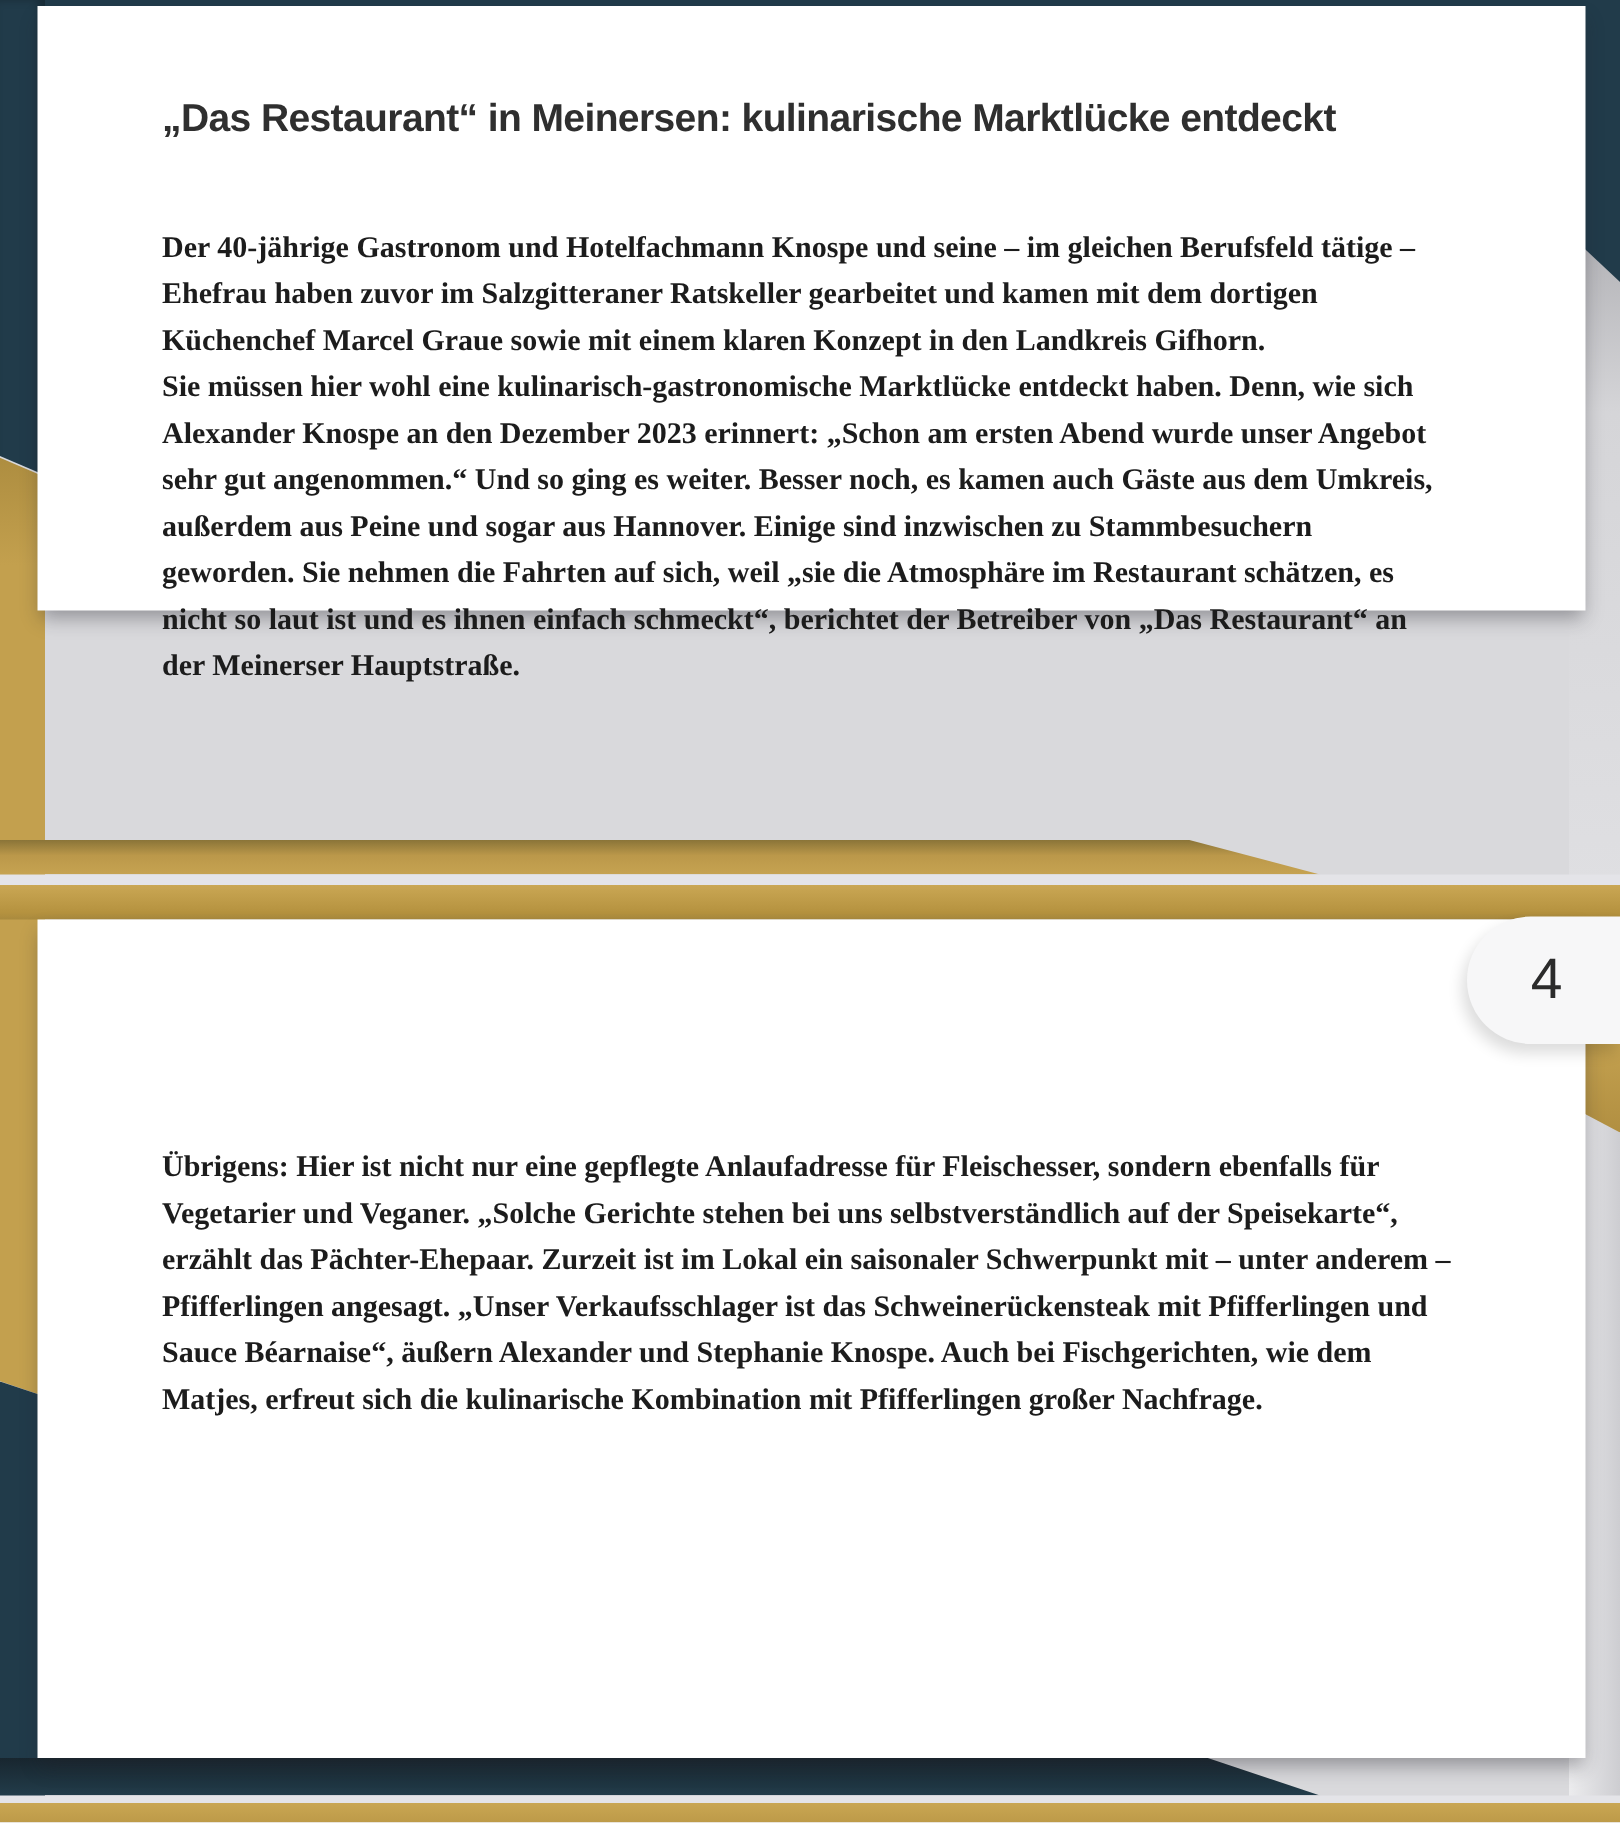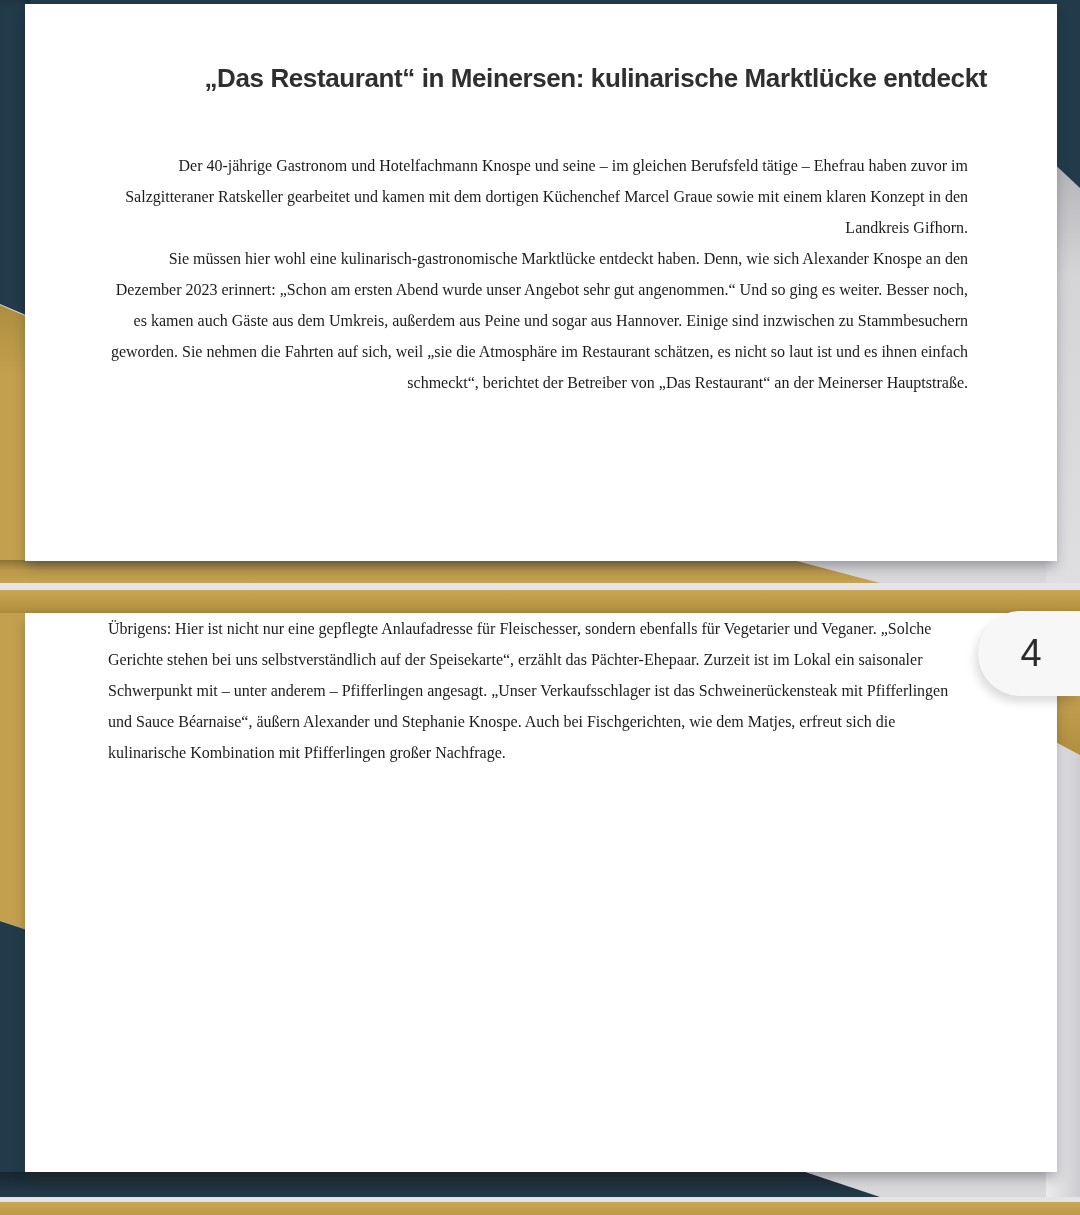--- a/index.html
+++ b/index.html
@@ -72,45 +72,46 @@
   .band2-gold { left: 0; top: 1202px; width: 1080px; height: 13px; background: linear-gradient(180deg, #c9a653 0%, #bd9a48 100%); }
 
   
   .page {
     position: absolute;
     left: 25px;
     width: 1032px;
     background: var(--page-bg, #ffffff);
     box-shadow: 0 7px 12px -2px rgba(35, 35, 42, 0.38);
   }
-  .page1 { top: 4px; height: 557px; text-align: right; }
+  .page1 { top: 4px; height: 403px; }
   .page2 { top: 613px; height: 559px; }
 
   .page-inner { padding: 0 70px 0 83px; }
 
   h1.article-title {
     margin: 58px 0 0 0;
     font-family: "Liberation Sans", sans-serif;
     font-weight: 700;
     font-size: 26px;
     line-height: 33px;
     letter-spacing: -0.4px;
     color: var(--title-text, #2f2f2f);
   }
   p.body-para {
     margin: 0;
     max-width: 860px;
     font-family: "Liberation Serif", serif;
-    font-size: 16px;
+    font-size: 20px;
     line-height: 31px;
     color: var(--body-text, #1c1c1c);
+    font-weight: bold;
   }
   .page1 .para-1 { margin-top: 55px; }
   .page1 .para-2 { }
-  .page2 .para-1 { }
+  .page2 .para-1 { margin-top: 150px; }
 
   
   .page-number-badge {
     position: absolute;
     right: 0; top: 611px;
     width: 102px; height: 85px;
     background: var(--badge-bg, #f7f7f8);
     border-radius: 44px 0 0 44px;
     box-shadow: -3px 6px 10px rgba(0,0,0,0.14);
     display: flex;

